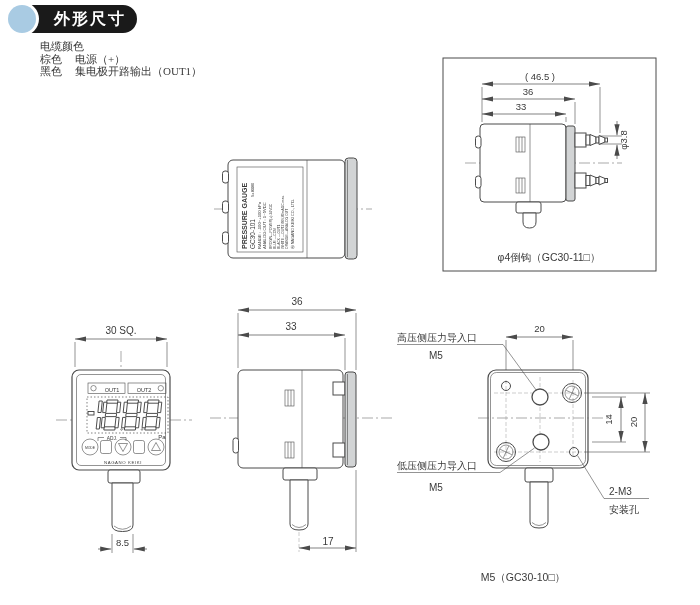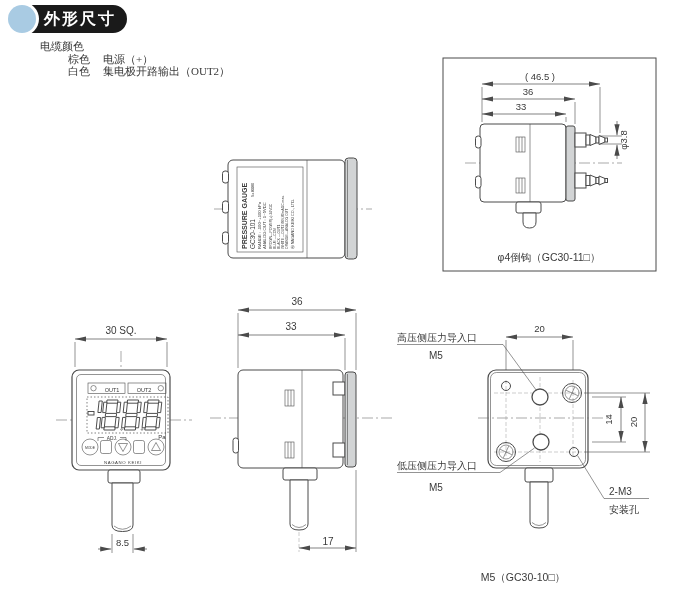--- a/index.html
+++ b/index.html
@@ -2,32 +2,32 @@
 <html><head>
 <meta charset="utf-8">
 <style>
   html,body{margin:0;padding:0;background:#fff;}
   body{width:700px;height:605px;position:relative;overflow:hidden;
        font-family:"Liberation Sans",sans-serif;color:#333;}
   #page{position:absolute;inset:0;width:700px;height:605px;background:#fff;}
 
   
   #hdr{position:absolute;left:0;top:0;width:260px;height:40px;}
-  #hdr .banner{position:absolute;left:16px;top:5px;width:111px;height:28px;
+  #hdr .banner{position:absolute;left:26px;top:5px;width:111px;height:28px;
     background:#1a1a1a;border-radius:5px 15px 15px 5px;}
   #hdr .banner span{position:absolute;left:28px;top:4px;color:#fff;
     font-size:16px;font-weight:bold;letter-spacing:2px;}
   #hdr .dot{position:absolute;left:8px;top:5px;width:28px;height:28px;
     border-radius:50%;background:#a9cbe3;box-shadow:0 0 0 3px #fff;}
 
   
   #legend{position:absolute;left:40px;top:40px;width:260px;
     font-size:11px;line-height:12.6px;color:#3a3a3a;}
   #legend .row{display:flex;font-family:Liberation Serif, serif;}
-  #legend .c{width:35px;flex:none;margin-left:28px;}
+  #legend .c{width:35px;flex:none;}
 
   
   svg{position:absolute;left:0;top:0;}
   svg text{fill:#3a3a3a;font-family:"Liberation Sans",sans-serif;}
   .ln  {stroke:#4b4b4b;stroke-width:1;fill:none;}
   .ln2 {stroke:#4b4b4b;stroke-width:1.2;fill:#fff;}
   .thin{stroke:#4b4b4b;stroke-width:0.6;fill:none;}
   .dim {stroke:#4b4b4b;stroke-width:0.7;fill:none;}
   .cl  {stroke:#707070;stroke-width:0.6;fill:none;stroke-dasharray:11 3 2 3;}
   .dash{stroke:#8f8f8f;stroke-width:0.45;fill:none;stroke-dasharray:4 2;}
@@ -51,22 +51,22 @@
 
   <div id="legend">
     <div class="row">
       <span>电缆颜色</span>
       </div>
     <div class="row">
       <span class="c">棕色</span>
       <span class="d">电源（+）</span>
       </div>
     <div class="row">
-      <span class="c">白色</span>
-      <span class="d">集电极开路输出（OUT2）</span>
+      <span class="c">黑色</span>
+      <span class="d">集电极开路输出（OUT1）</span>
       </div>
   </div>
 
   <svg width="700" height="605" viewBox="0 0 700 605">
     <defs>
       <marker id="mE" markerUnits="userSpaceOnUse" markerWidth="12" markerHeight="8" refX="11" refY="4" orient="auto">
           <polygon points="11,4 0,1.4 0,6.6" fill="#4b4b4b"></polygon>
         </marker>
       <marker id="mS" markerUnits="userSpaceOnUse" markerWidth="12" markerHeight="8" refX="1" refY="4" orient="auto">
           <polygon points="1,4 12,1.4 12,6.6" fill="#4b4b4b"></polygon>

